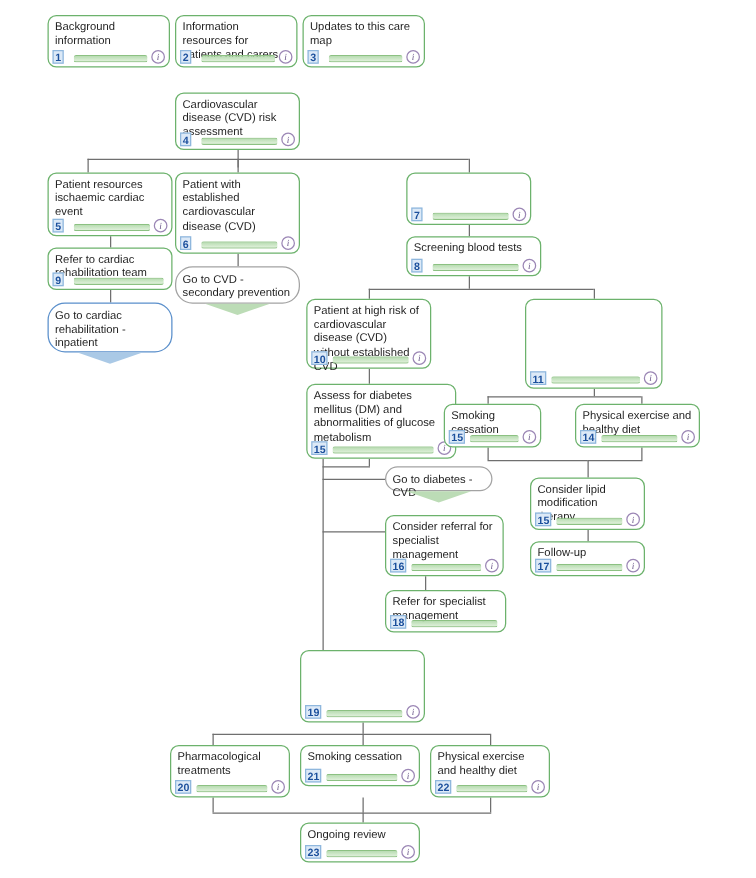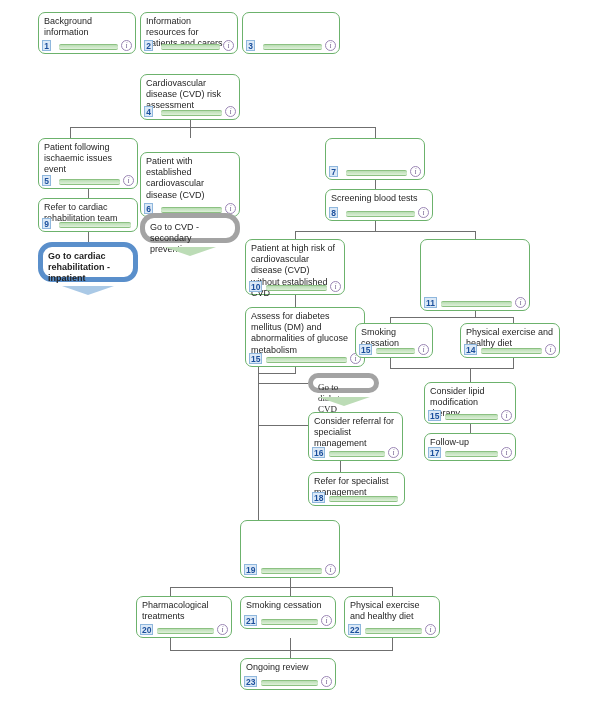--- a/index.html
+++ b/index.html
@@ -77,28 +77,28 @@
     line-height:10px;
     text-align:center;
     box-sizing:border-box;
   }
 
   
   .goto{
     position:absolute;
     box-sizing:border-box;
     background:#ffffff;
-    border:5px solid #a3a3a3;
+    border:1px solid #a3a3a3;
     border-radius:14px;
     padding:4px 5px 4px 5px;
     line-height:11.2px;
     font-size:9px;
     color:#1f1f1f;
   }
-  .goto.blue{border-color:#5a8fcb;font-weight:bold;}
+  .goto.blue{border-color:#5a8fcb;}
   .tab{
     position:absolute;
     left:50%;
     transform:translateX(-50%);
     width:0;height:0;
     border-left:26px solid transparent;
     border-right:26px solid transparent;
     border-top:9px solid #bcdcb6;
   }
   .tab.blue{border-top-color:#aac9e6;}
@@ -181,46 +181,47 @@
   <div class="node" style="left:140px;top:12px;width:98px;height:42px;">
     <span class="txt">Information resources for patients and carers</span>
     <div class="foot">
       <div class="bar"></div>
       <div class="badge">2</div>
       <div class="info">i</div>
     </div>
   </div>
 
   <div class="node" style="left:242px;top:12px;width:98px;height:42px;">
+    <span class="txt">Updates to this care map</span>
     <div class="foot">
       <div class="bar"></div>
       <div class="badge">3</div>
       <div class="info">i</div>
     </div>
   </div>
 
   <div class="node" style="left:140px;top:74px;width:100px;height:46px;">
     <span class="txt">Cardiovascular disease (CVD) risk assessment</span>
     <div class="foot">
       <div class="bar"></div>
       <div class="badge">4</div>
       <div class="info">i</div>
     </div>
   </div>
 
   <div class="node" style="left:38px;top:138px;width:100px;height:51px;">
-    <span class="txt">Patient following ischaemic issues event</span>
+    <span class="txt">Patient resources ischaemic cardiac event</span>
     <div class="foot">
       <div class="bar"></div>
       <div class="badge">5</div>
       <div class="info">i</div>
     </div>
   </div>
 
-  <div class="node" style="left:140px;top:138px;width:100px;height:65px;margin-top:14px;">
+  <div class="node" style="left:140px;top:138px;width:100px;height:65px;">
     <span class="txt">Patient with established cardiovascular disease (CVD)</span>
     <div class="foot">
       <div class="bar"></div>
       <div class="badge">6</div>
       <div class="info">i</div>
     </div>
   </div>
 
   <div class="node" style="left:325px;top:138px;width:100px;height:42px;">
     <div class="foot">
@@ -373,18 +374,18 @@
   <div class="goto" style="left:140px;top:213px;width:100px;height:30px;">
     <span class="txt">Go to CVD - secondary prevention</span>
     <div class="tab" style="top:29px;"></div>
   </div>
 
   <div class="goto blue" style="left:38px;top:242px;width:100px;height:40px;">
     <span class="txt">Go to cardiac rehabilitation - inpatient</span>
     <div class="tab blue" style="top:39px;"></div>
   </div>
 
-  <div class="goto" style="left:308px;top:373px;width:71px;height:20px;font-family:Liberation Serif, serif;">
+  <div class="goto" style="left:308px;top:373px;width:86px;height:20px;">
     <span class="txt">Go to diabetes - CVD</span>
     <div class="tab" style="top:19px;"></div>
   </div>
 
 </div>
 
 </body></html>

